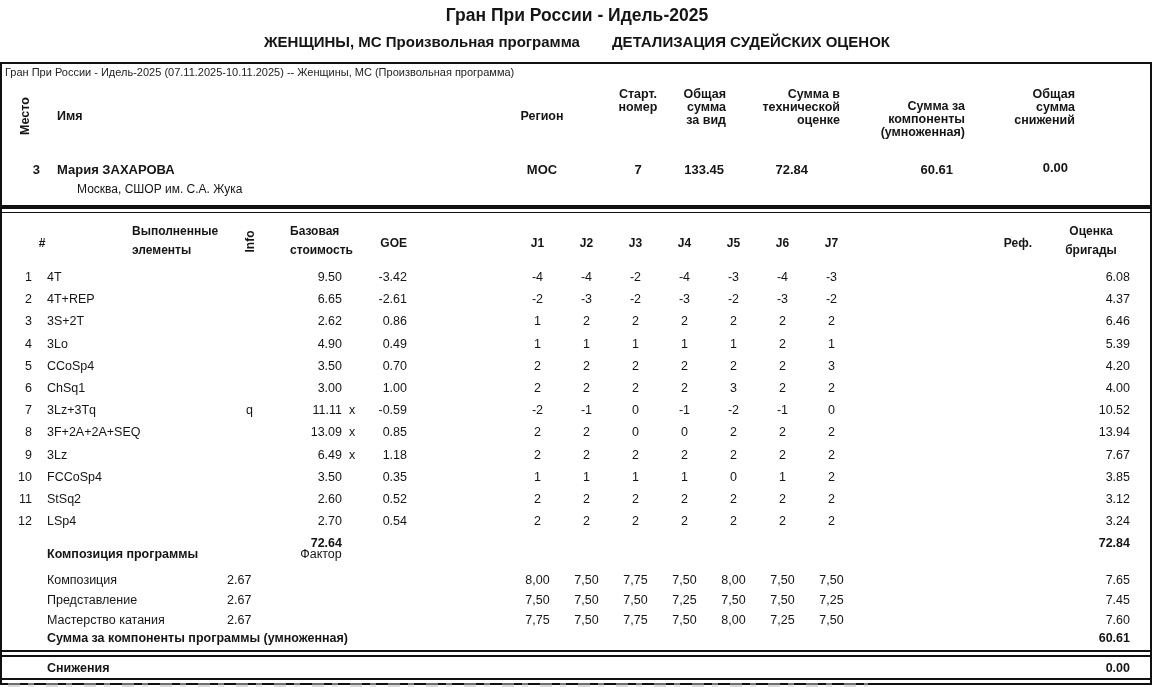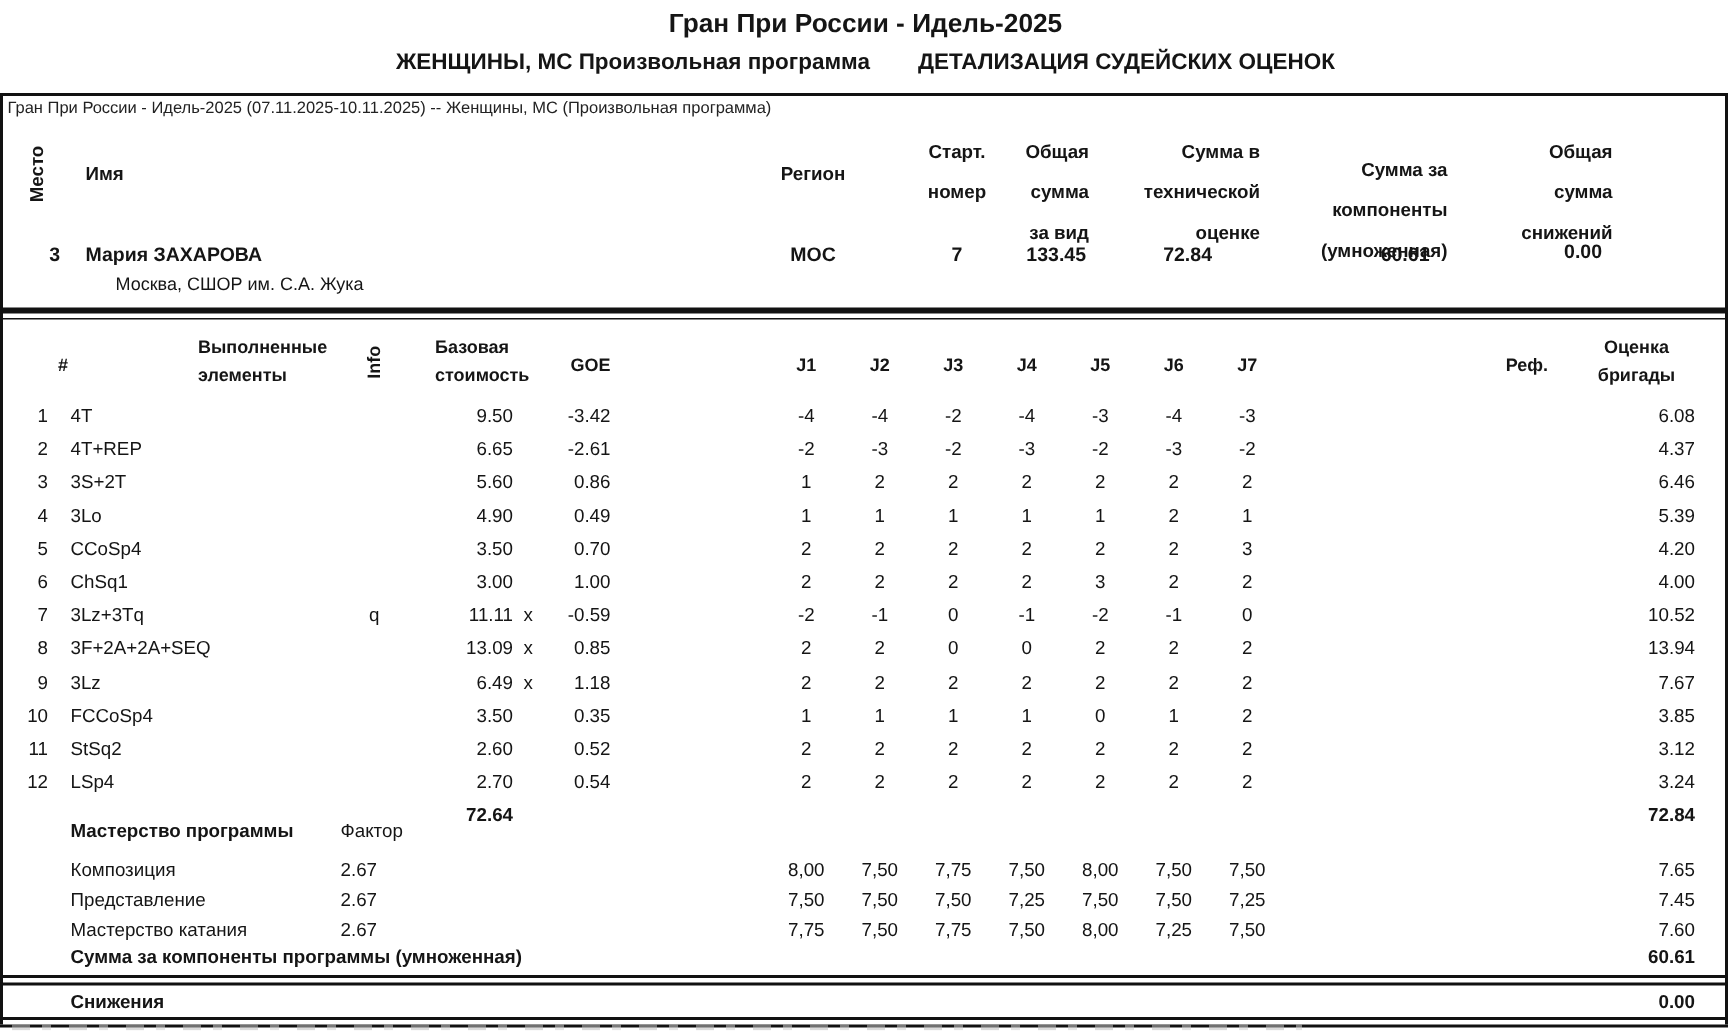--- a/index.html
+++ b/index.html
@@ -9,21 +9,21 @@
   
   #title{position:absolute;top:5px;left:0;width:100%;text-align:center;font-size:17.5px;font-weight:bold;}
   #subtitle{position:absolute;top:33px;left:0;width:100%;display:flex;justify-content:center;gap:32px;
             font-size:15px;font-weight:bold;}
   
   #sheet{position:absolute;top:62px;left:0px;width:1148px;height:619px;
          border:2px solid #111;border-bottom:none;background:#fff;}
   #infoline{position:absolute;top:2px;left:3px;font-size:11px;color:#222;}
   
   .abs{position:absolute;}
-  .lines{line-height:27px;}
+  .lines{line-height:13px;}
   .rh{font-size:12.5px;font-weight:bold;}
   .vwrap{display:flex;align-items:center;justify-content:center;}
   .vert{transform:rotate(-90deg);white-space:nowrap;}
   
   .rule-heavy{position:absolute;left:-2px;right:-2px;height:3px;border-top:4px solid #111;border-bottom:1.5px solid #111;}
   .rule-dbl{position:absolute;left:-2px;right:-2px;height:3px;border-top:2px solid #111;border-bottom:2px solid #111;}
   
   .el-row{display:grid;grid-template-columns:38px 187px 45px 70px 25px 40px 106px repeat(7,49px) 188px 112px;
           height:22.2px;line-height:22.2px;font-size:12.5px;}
   .c-num{text-align:right;padding-right:8px;}
@@ -134,21 +134,21 @@
       <span class="c-j">-2</span>
       <span class="c-j">-3</span>
       <span class="c-j">-2</span>
       <span></span>
       <span class="c-panel">4.37</span>
     </div>
         <div class="el-row">
       <span class="c-num">3</span>
       <span class="c-name">3S+2T</span>
       <span class="c-info"></span>
-      <span class="c-base">5.60</span>
+      <span class="c-base">2.62</span>
       <span class="c-x"></span>
       <span class="c-goe">0.86</span>
       <span></span>
       <span class="c-j">1</span>
       <span class="c-j">2</span>
       <span class="c-j">2</span>
       <span class="c-j">2</span>
       <span class="c-j">2</span>
       <span class="c-j">2</span>
       <span class="c-j">2</span>
@@ -332,22 +332,22 @@
         <span class="c-j"></span>
         <span class="c-j"></span>
         <span class="c-j"></span>
         <span class="c-j"></span>
         <span class="c-j"></span>
       <span></span>
       <span class="c-panel b">72.84</span>
     </div>
 
     <div class="abs" style="left:0;top:483px;width:1154px;height:18px;">
-      <span class="abs b" style="left:45px;top:0;font-size:12.5px;">Мастерство программы</span>
-      <span class="abs" style="left:225px;top:0;width:188px;text-align:left;font-size:12.5px;">Фактор</span>
+      <span class="abs b" style="left:45px;top:0;font-size:12.5px;">Композиция программы</span>
+      <span class="abs" style="left:225px;top:0;width:188px;text-align:center;font-size:12.5px;">Фактор</span>
     </div>
     <div class="abs" style="left:0;top:506px;width:1154px;" id="comp-rows">
         <div class="comp-row">
       <span class="comp-label">Композиция</span>
       <span class="c-factor">2.67</span>
       <span></span>
       <span class="c-j">8,00</span>
       <span class="c-j">7,50</span>
       <span class="c-j">7,75</span>
       <span class="c-j">7,50</span>

